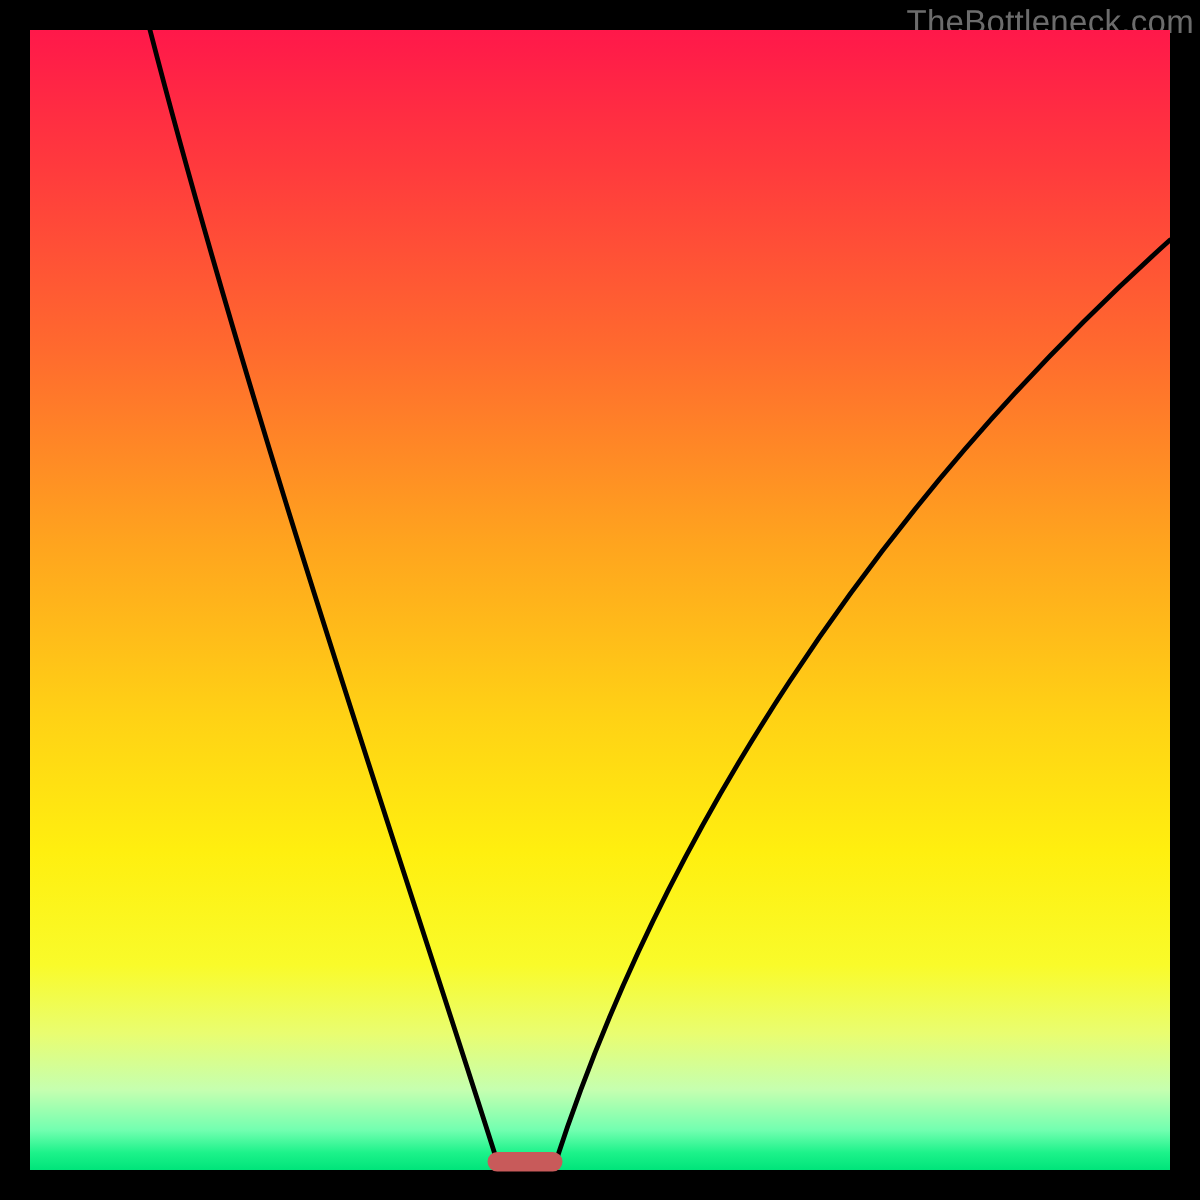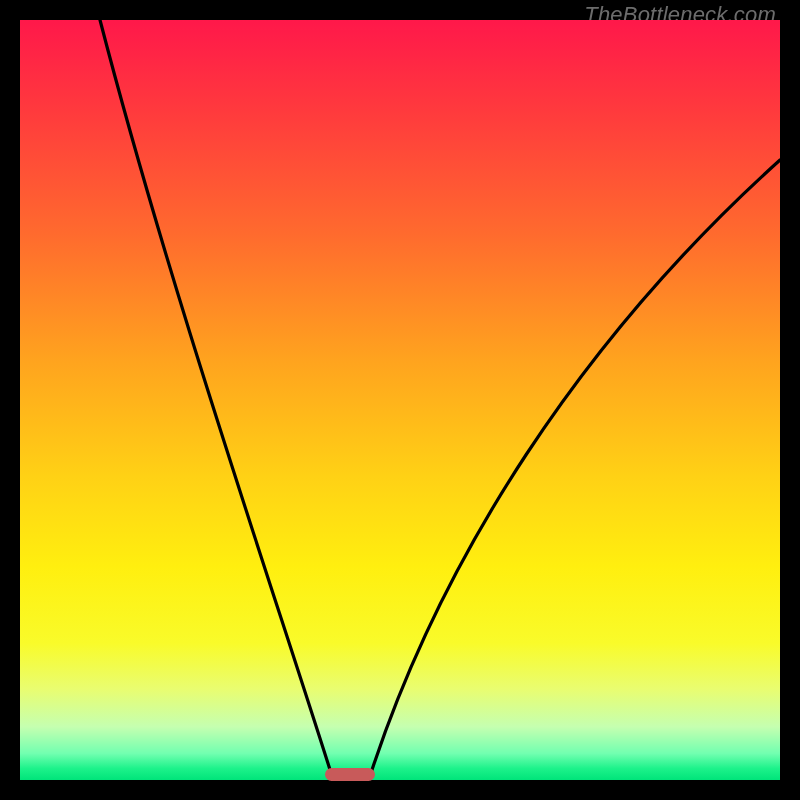--- a/index.html
+++ b/index.html
@@ -28,26 +28,25 @@
       #e9fd70 88%,
       #c5ffb0 93%,
       #72ffb0 96.5%,
       #1cf28a 98.5%,
       #00e47a 100%
     );
   }
   .watermark {
     position: absolute;
     top: 2px;
-    right: 24px;
+    right: 4px;
     color: #6c6c6c;
     font-size: 22px;
     letter-spacing: 0.2px;
     user-select: none;
-    font-style: italic;
   }
   svg.curves {
     position: absolute;
     left: 0;
     top: 0;
     width: 760px;
     height: 760px;
     overflow: visible;
   }
   .marker {

